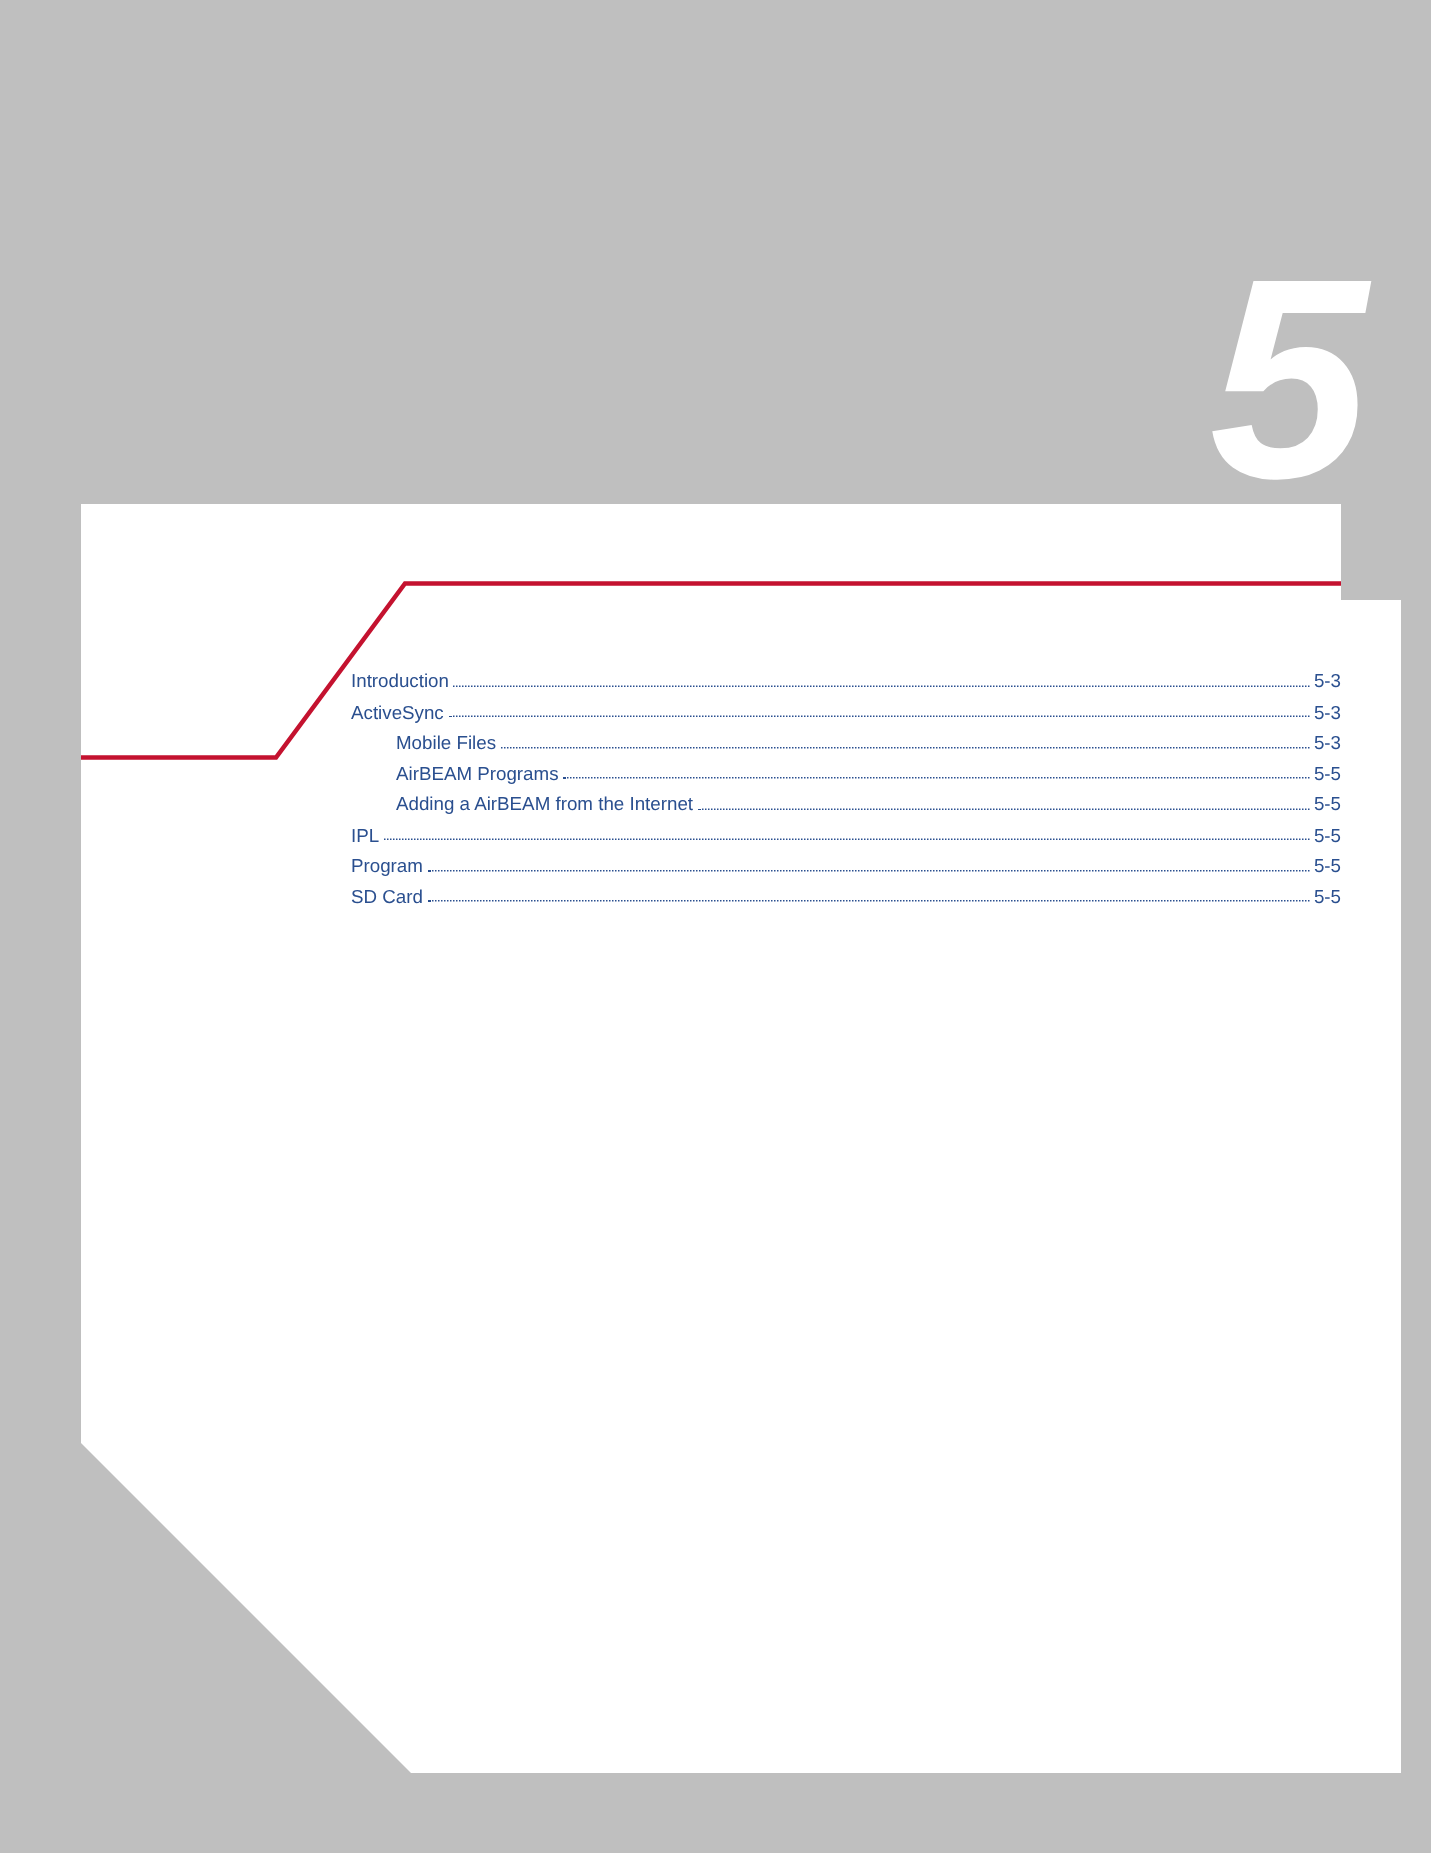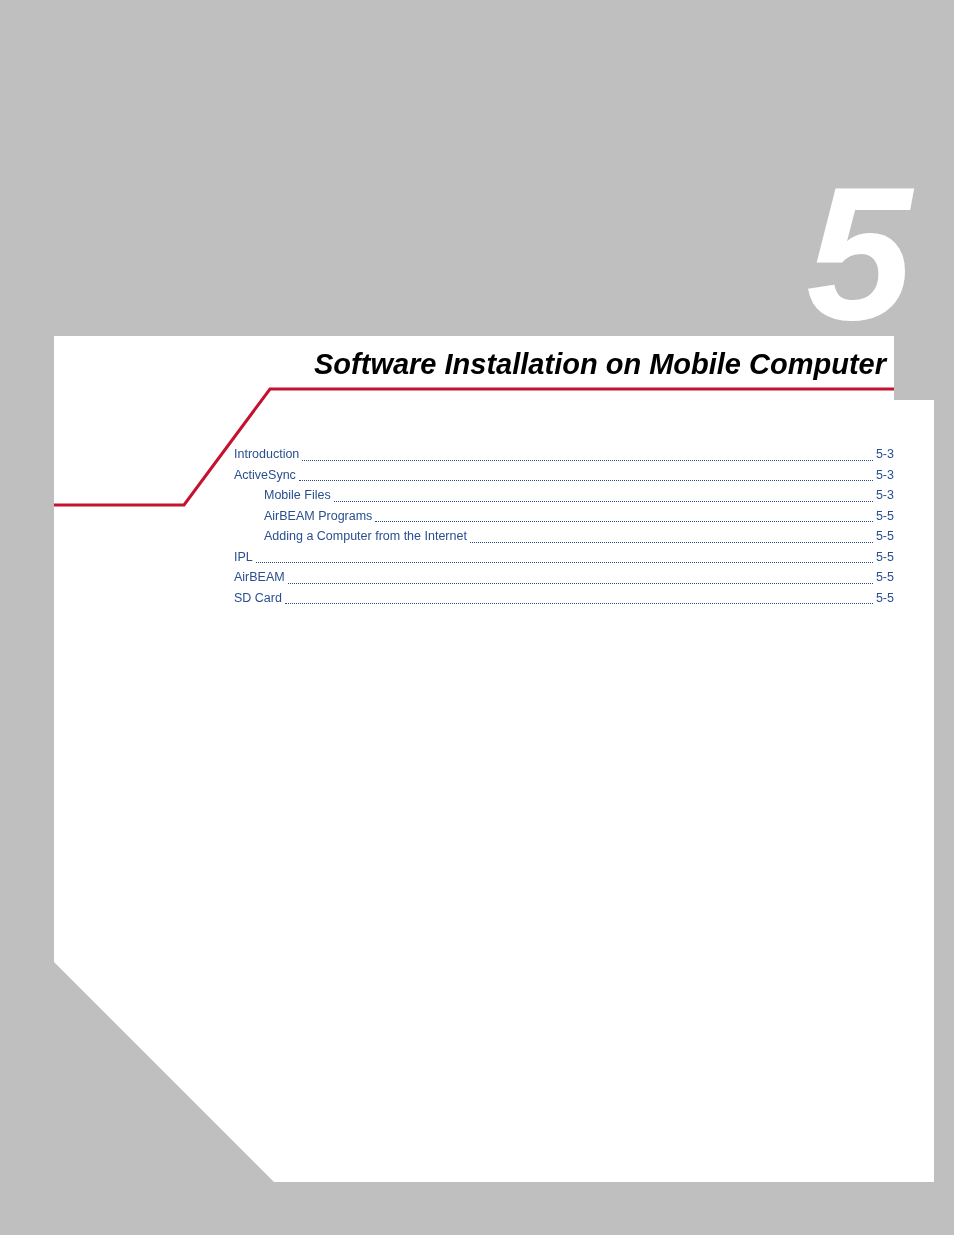--- a/index.html
+++ b/index.html
@@ -61,21 +61,21 @@
   .toc {
     position: absolute;
     left: 180px;
     top: 398px;
     width: 660px;
     font-size: 12.5px;
     color: #2a4f8f;
   }
   .toc-row {
     display: flex;
-    align-items: flex-end;
+    align-items: center;
     margin-bottom: 3px;
     line-height: 1.4;
   }
   .toc-row.indent { padding-left: 30px; }
   .toc-label { white-space: nowrap; }
   .toc-dots {
     flex: 1;
     border-bottom: 1.2px dotted #2a4f8f;
     margin: 0 3px 3px 3px;
     height: 0.7em;
@@ -89,21 +89,20 @@
 </style>
 </head>
 <body>
 
 <div class="page">
   <div class="gray-top"></div>
   <div class="gray-right-upper"></div>
 
   <div class="chapter-number">5</div>
 
-  <div class="chapter-title">Software Installation on Mobile Computer</div>
 
   <svg class="red-line" style="left:0;top:0;" width="880" height="500">
     <path d="M 0 457 L 130 457 L 216 341 L 840 341"></path>
   </svg>
 
   <div class="toc" id="toc-container">
       <div class="toc-row">
         <span class="toc-label">Introduction</span>
         <span class="toc-dots"></span>
         <span class="toc-page">5-3</span>
@@ -117,31 +116,31 @@
         <span class="toc-label">Mobile Files</span>
         <span class="toc-dots"></span>
         <span class="toc-page">5-3</span>
       </div>
       <div class="toc-row indent">
         <span class="toc-label">AirBEAM Programs</span>
         <span class="toc-dots"></span>
         <span class="toc-page">5-5</span>
       </div>
       <div class="toc-row indent">
-        <span class="toc-label">Adding a Computer from the Internet</span>
+        <span class="toc-label">Adding a AirBEAM from the Internet</span>
         <span class="toc-dots"></span>
         <span class="toc-page">5-5</span>
       </div>
       <div class="toc-row">
         <span class="toc-label">IPL</span>
         <span class="toc-dots"></span>
         <span class="toc-page">5-5</span>
       </div>
       <div class="toc-row">
-        <span class="toc-label">AirBEAM</span>
+        <span class="toc-label">Program</span>
         <span class="toc-dots"></span>
         <span class="toc-page">5-5</span>
       </div>
       <div class="toc-row">
         <span class="toc-label">SD Card</span>
         <span class="toc-dots"></span>
         <span class="toc-page">5-5</span>
       </div>
     </div>
 

